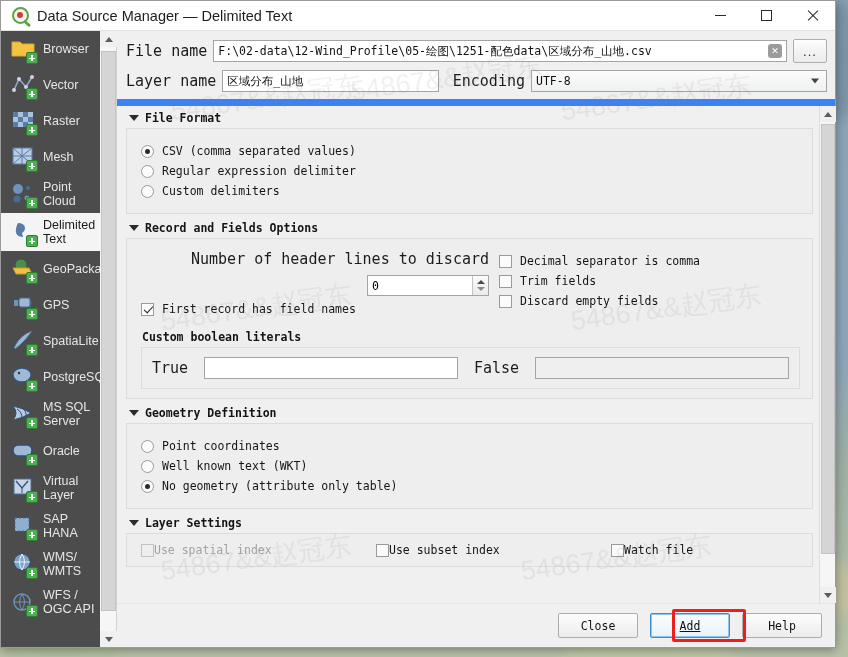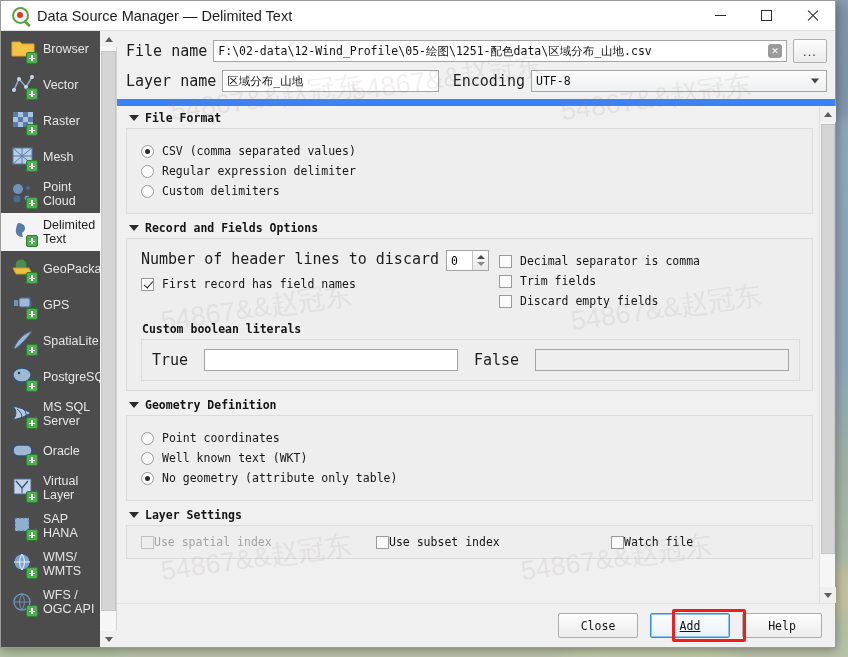--- a/index.html
+++ b/index.html
@@ -281,21 +281,21 @@
   .opt-label {
     font-family: "DejaVu Sans Mono", monospace;
     font-size: 11.5px; color: #151515;
   }
   .opt-label.disabled { color: #a3a3a3; }
 
   
   .rf-grid { display: flex; }
   .rf-left { width: 348px; flex: none; }
   .rf-right { flex: 1; padding-left: 10px; }
-  .spin-wrap { display: flex; align-items: flex-start; gap: 7px; margin: 2px 0 6px; }
+  .spin-wrap { display: flex; align-items: flex-end; gap: 7px; margin: 2px 0 6px; flex-direction: column; }
   .spin {
     width: 122px; height: 21px;
     border: 1px solid #a4a4a4; background: #fff;
     display: flex; align-items: center;
     font-family: "DejaVu Sans Mono", monospace;
     font-size: 11.5px; padding-left: 4px;
     position: relative;
   }
   .spin-btns {
     position: absolute; right: 0; top: 0; bottom: 0; width: 16px;

